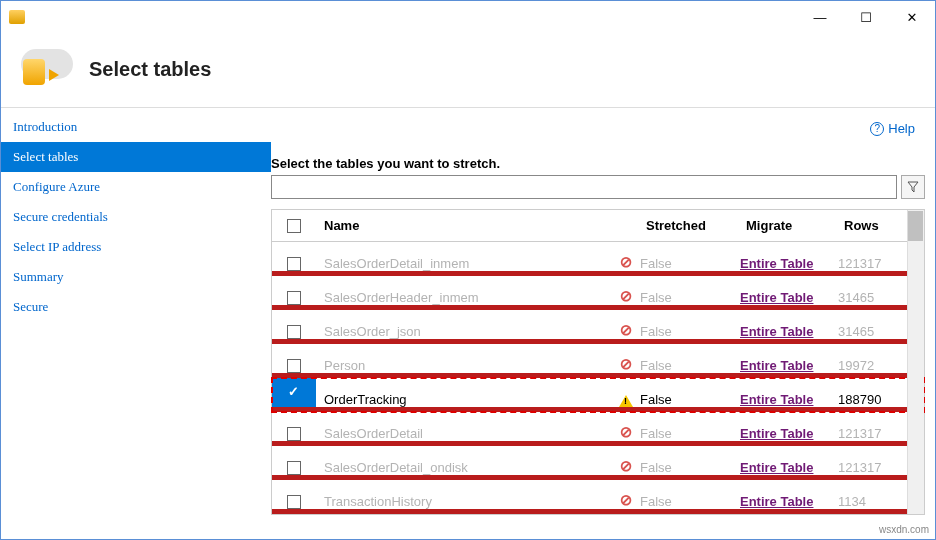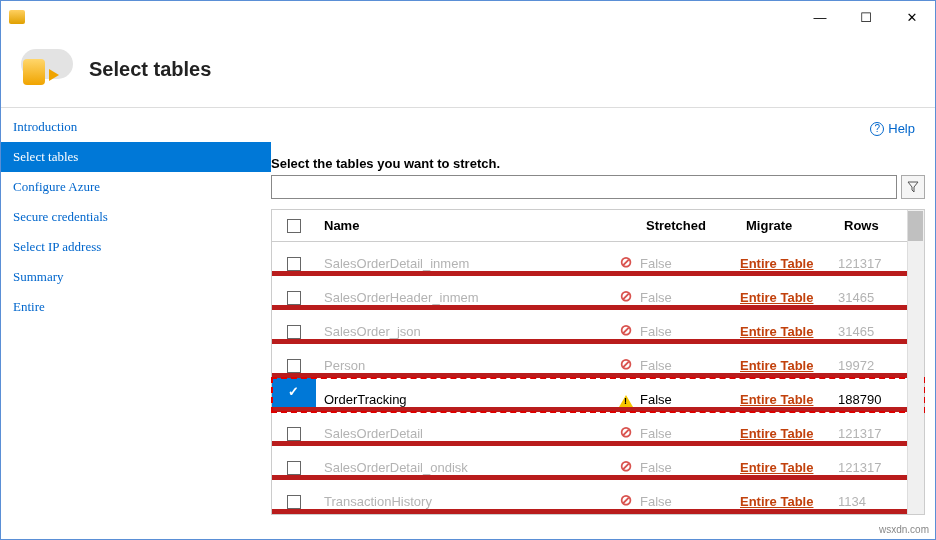--- a/index.html
+++ b/index.html
@@ -39,21 +39,21 @@
 .col-migrate { width:98px;}
 .col-rows { width:80px;}
 .chk { width:14px; height:14px; border:1px solid #666; background:#fff; display:inline-block;}
 .chk.checked { background:#fff; position:relative;}
 .chk.checked::after { content:"✓"; position:absolute; top:-3px; left:0; font-size:13px; color:#000; font-weight:bold;}
 .chk.box-active { background:#0078d7; border-color:#0078d7;}
 .chk.box-active::after { color:#fff; }
 .trow.dim .col-name, .trow.dim .col-stretch, .trow.dim .col-rows { color:#b3b3b3; }
 .trow.selected { outline: 2px dashed #d00; outline-offset:-1px; }
 .trow.selected .col-chk-wrap { background:#0078d7; align-self:stretch; display:flex; align-items:center; justify-content:center; width:44px;}
-.miglink { color:#c2410c; text-decoration:underline; cursor:pointer; font-weight:600;}
+.miglink { color:#701a75; text-decoration:underline; cursor:pointer; font-weight:600;}
 .icon-no { color:#d9534f; font-weight:bold; font-size:15px;}
 .icon-warn { display:inline-block; width:0; height:0; border-left:7px solid transparent; border-right:7px solid transparent; border-bottom:12px solid #f7c600; position:relative;}
 .icon-warn::after{content:"!"; position:absolute; left:-2px; top:1px; font-size:9px; color:#000; font-weight:bold;}
 .watermark { position:absolute; bottom:4px; right:6px; font-size:10px; color:#888;}
 .funnel { width:12px; height:12px; }
 </style>
 </head>
 <body>
 
 <div class="titlebar">
@@ -75,21 +75,21 @@
 </div>
 
 <div class="body">
   <div class="sidebar" id="sidebar">
       <div class="sidelink">Introduction</div>
       <div class="sidelink active">Select tables</div>
       <div class="sidelink">Configure Azure</div>
       <div class="sidelink">Secure credentials</div>
       <div class="sidelink">Select IP address</div>
       <div class="sidelink">Summary</div>
-      <div class="sidelink">Entire</div>
+      <div class="sidelink">Secure</div>
     </div>
 
   <div class="main">
     <div class="helpbar">
       <span class="helplink">
         <span class="helpicon">?</span>
         <span>Help</span>
       </span>
     </div>
 

